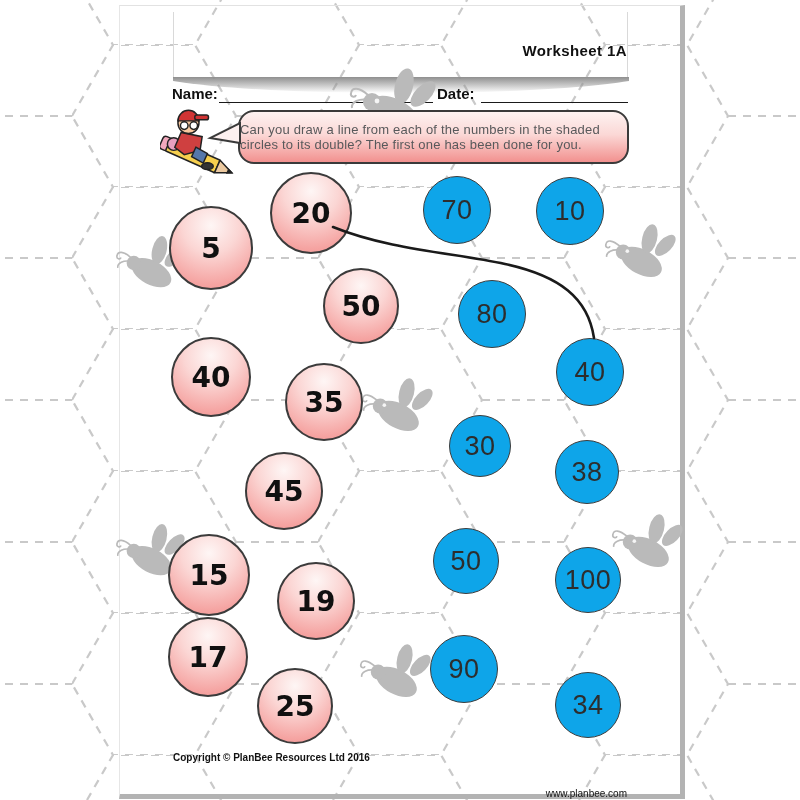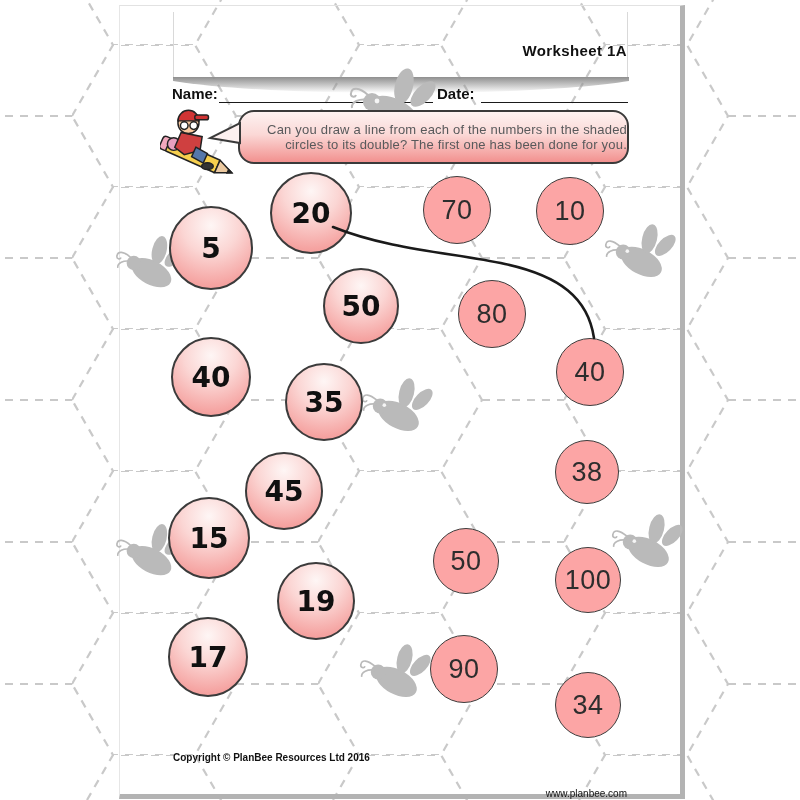--- a/index.html
+++ b/index.html
@@ -15,32 +15,32 @@
   .title{position:absolute;left:68px;top:36px;font-size:17.5px;font-weight:bold;color:#111;
          letter-spacing:.4px;z-index:2;}
   .worksheet-no{position:absolute;right:53px;top:36px;font-size:15px;font-weight:bold;color:#111;
          letter-spacing:.4px;z-index:2;}
   .field-label{position:absolute;top:79px;font-size:15px;font-weight:bold;color:#111;z-index:2;}
   .field-line{position:absolute;top:96px;height:2px;border-top:1.6px solid #1a1a1a;z-index:2;}
   
   .bubble{position:absolute;left:118px;top:104px;width:387px;height:50px;z-index:4;
           border:2px solid #3a3a3a;border-radius:16px;
           background:linear-gradient(180deg,#fdf2f1 0%,#fbd8d6 45%,#f2918f 100%);
-          display:flex;flex-direction:column;justify-content:center;text-align:right;}
+          display:flex;flex-direction:column;justify-content:center;text-align:left;}
   .bubble span{display:block;font-size:13px;line-height:15.5px;color:#58595b;letter-spacing:.2px;}
   .bubble-tail{position:absolute;left:87px;top:113px;z-index:5;}
   .mascot{position:absolute;left:40px;top:100px;z-index:5;}
   .fly{position:absolute;z-index:1;}
   .fly-big{position:absolute;left:226px;top:52px;z-index:3;}
   
   .circle{position:absolute;border-radius:50%;display:flex;align-items:center;justify-content:center;z-index:2;}
   .circle.shaded{border:2px solid #3b3b3b;
      background:radial-gradient(circle at 50% 22%,#fef6f5 0%,#fbd6d4 38%,#f5a3a1 80%,#f29593 100%);
      font-family:"DejaVu Sans",sans-serif;font-weight:bold;font-size:28px;color:#101010;}
-  .circle.open{border:1.6px solid #3d3d3d;background:#fca5a5;
+  .circle.open{border:1.6px solid #3d3d3d;background:#0ea5e9;
      font-size:27px;font-weight:400;color:#2d2d2d;letter-spacing:.5px;}
   .answer-line{position:absolute;left:0;top:0;z-index:3;pointer-events:none;}
   .footer-left{position:absolute;left:53px;top:746px;font-size:10px;font-weight:bold;color:#111;z-index:2;}
   .footer-right{position:absolute;right:53px;top:782px;font-size:10px;font-weight:normal;color:#111;z-index:2;}
 </style>
 </head>
 <body>
 
 <div class="stage">
 
@@ -188,41 +188,47 @@
       </div>
     <div class="circle shaded" style="left:51px;top:331px;width:76px;height:76px">
         <span>40</span>
       </div>
     <div class="circle shaded" style="left:165px;top:357px;width:74px;height:74px">
         <span>35</span>
       </div>
     <div class="circle shaded" style="left:125px;top:446px;width:74px;height:74px">
         <span>45</span>
       </div>
-    <div class="circle shaded" style="left:48px;top:491px;width:78px;height:78px">
+    <div class="circle shaded" style="left:48px;top:528px;width:78px;height:78px">
         <span>15</span>
       </div>
     <div class="circle shaded" style="left:157px;top:556px;width:74px;height:74px">
         <span>19</span>
       </div>
     <div class="circle shaded" style="left:48px;top:611px;width:76px;height:76px">
         <span>17</span>
       </div>
+    <div class="circle shaded" style="left:137px;top:662px;width:72px;height:72px">
+        <span>25</span>
+      </div>
 
     <div class="circle open" style="left:303px;top:170px;width:66px;height:66px">
         <span>70</span>
       </div>
     <div class="circle open" style="left:416px;top:171px;width:66px;height:66px">
         <span>10</span>
       </div>
     <div class="circle open" style="left:338px;top:274px;width:66px;height:66px">
         <span>80</span>
       </div>
     <div class="circle open" style="left:436px;top:332px;width:66px;height:66px">
         <span>40</span>
+      </div>
+    <div class="circle open" style="left:329px;top:409px;width:60px;height:60px">
+        <span>30</span>
       </div>
     <div class="circle open" style="left:435px;top:434px;width:62px;height:62px">
         <span>38</span>
       </div>
     <div class="circle open" style="left:313px;top:522px;width:64px;height:64px">
         <span>50</span>
       </div>
     <div class="circle open" style="left:435px;top:541px;width:64px;height:64px">
         <span>100</span>
       </div>

